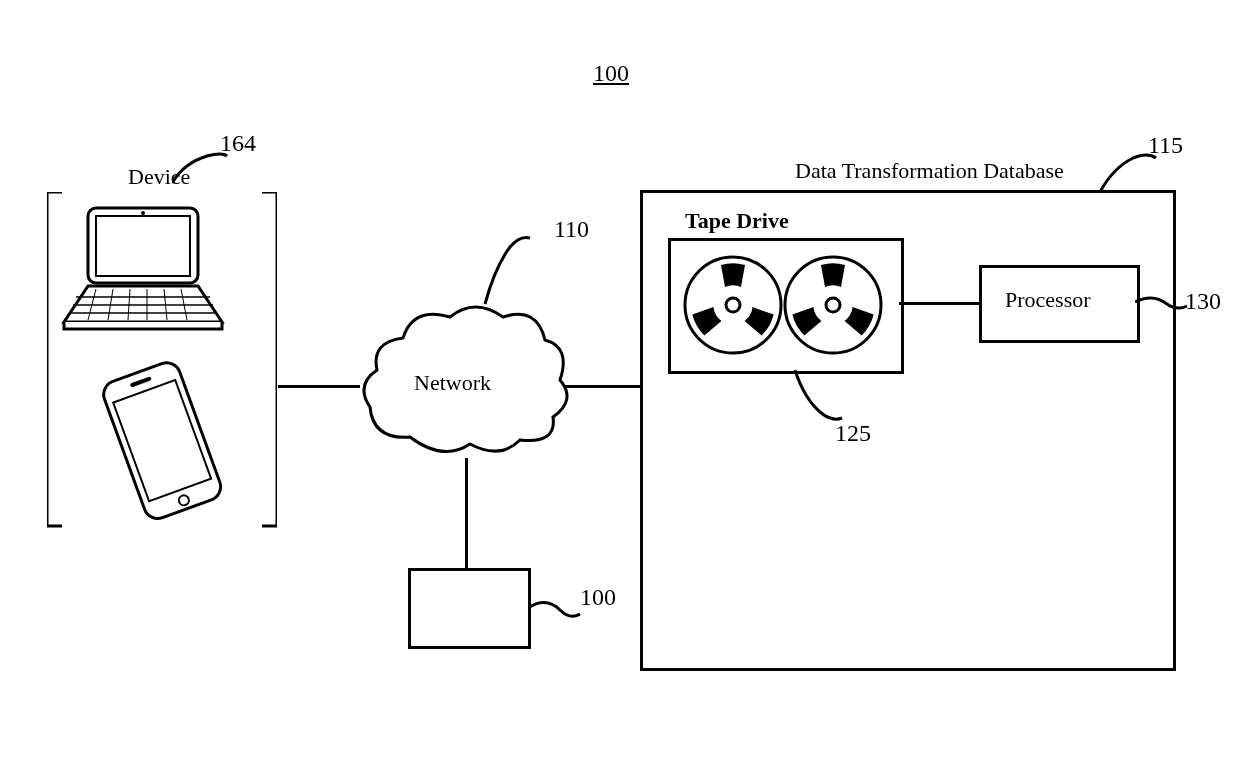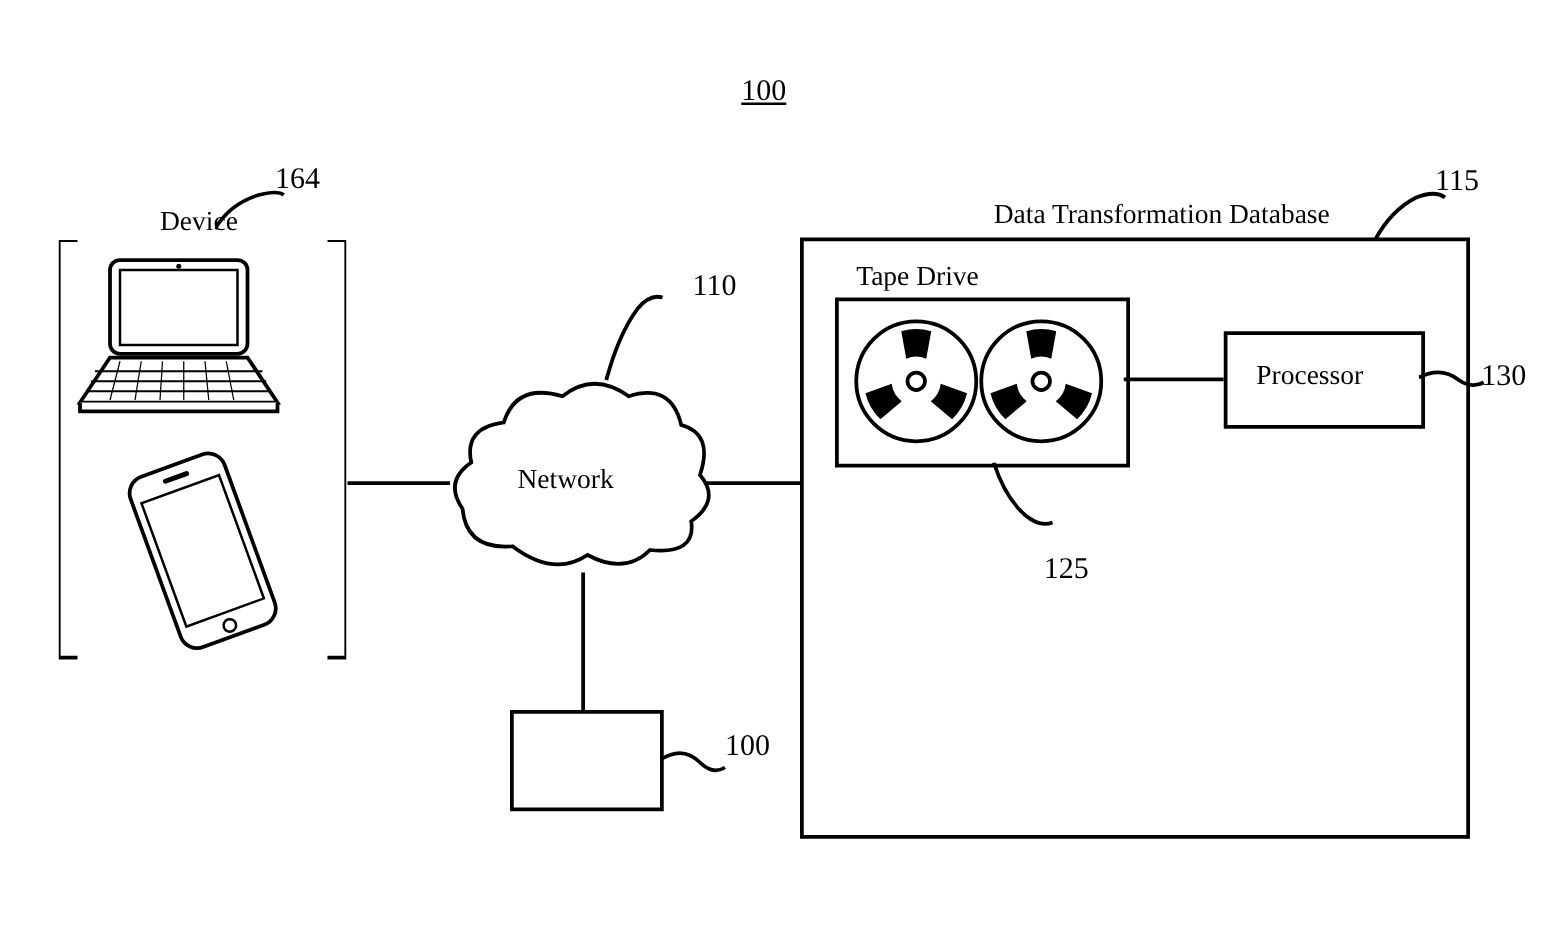--- a/index.html
+++ b/index.html
@@ -117,22 +117,22 @@
   <div class="line hline" style="left:565px; top:385px; width:75px;"></div>
 
   <div class="box" style="left:640px; top:190px; width:530px; height:475px;"></div>
   <div class="label" style="left:795px; top:158px;">Data Transformation Database</div>
   <div class="ref-num" style="left:1148px; top:132px;">115</div>
   <svg style="left:1098px; top:150px;" width="62" height="50">
     <path d="M 2 42 Q 15 18 35 8 Q 50 2 58 8" stroke="black" stroke-width="3" fill="none"></path>
   </svg>
 
   <div class="box" style="left:668px; top:238px; width:230px; height:130px;"></div>
-  <div class="label" style="left:685px; top:208px;">Tape Drive</div>
-  <div class="ref-num" style="left:835px; top:420px;margin-top:22px;">125</div>
+  <div class="label" style="left:685px; top:208px;font-weight:bold;">Tape Drive</div>
+  <div class="ref-num" style="left:835px; top:420px;">125</div>
   <svg style="left:790px; top:370px;" width="60" height="58">
     <path d="M 5 0 Q 14 28 30 42 Q 42 52 52 48" stroke="black" stroke-width="3" fill="none"></path>
   </svg>
 
   <svg style="left:678px; top:250px;" width="210" height="110">
 
     <circle cx="55" cy="55" r="48" stroke="black" stroke-width="3" fill="white"></circle>
     <circle cx="55" cy="55" r="7" stroke="black" stroke-width="3" fill="white"></circle>
     <g transform="translate(55,55)">
       <path d="M -12 -40 A 42 42 0 0 1 12 -40 L 8 -18 A 20 20 0 0 0 -8 -18 Z" fill="black" transform="rotate(0)"></path>

